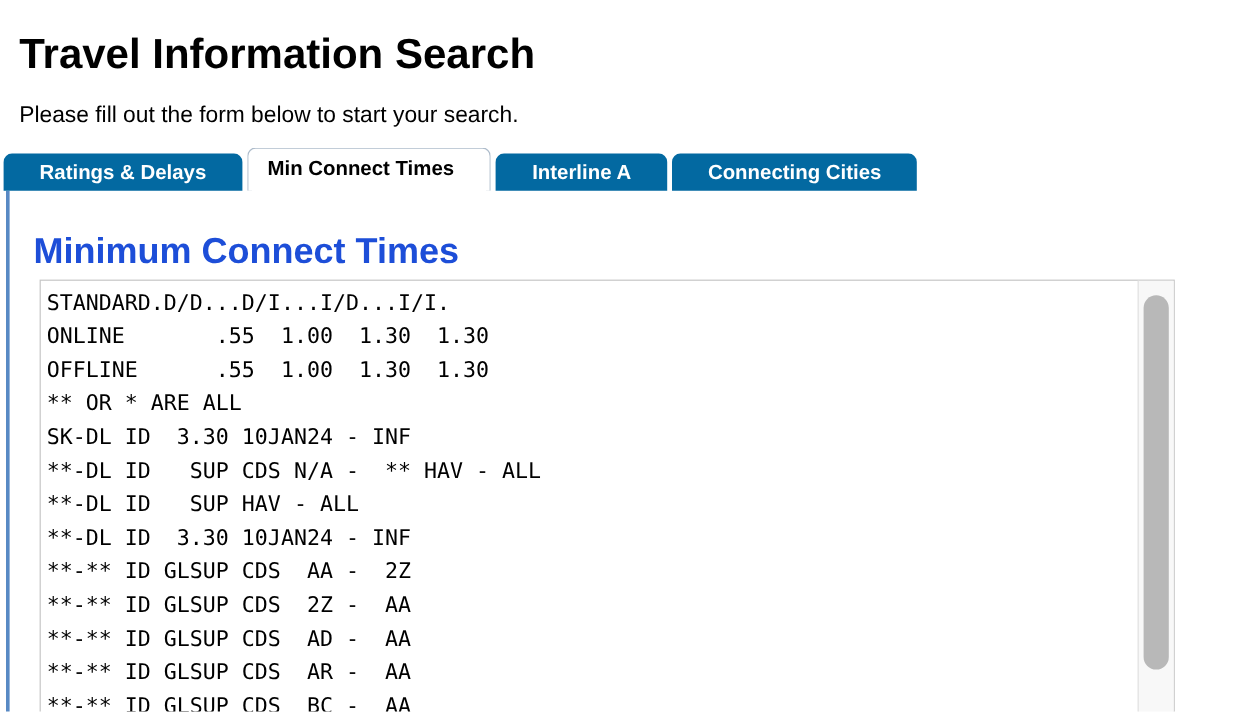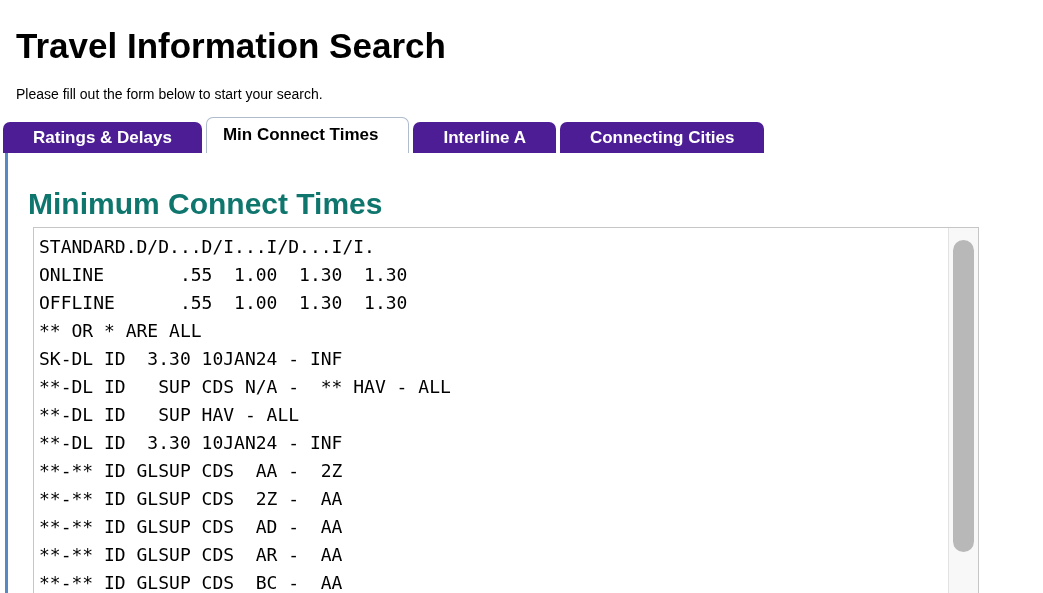--- a/index.html
+++ b/index.html
@@ -6,31 +6,31 @@
   html,body { width:1043px; height:593px; overflow:hidden; background:#ffffff;
               font-family:"Liberation Sans", sans-serif; }
 
   .page-title {
     margin:26px 0 0 16px;
     font-size:35px; font-weight:bold; color:#000000;
     letter-spacing:0;
   }
   .page-subtitle {
     margin:20px 0 0 16px;
-    font-size:14px; color:#000000;
+    font-size:19px; color:#000000;
   }
 
   
   .tab-bar {
     display:flex; align-items:flex-end;
     margin:15px 0 0 3px; height:36px;
     white-space:nowrap;
   }
   .tab {
-    background:#4c1d95; color:#ffffff;
+    background:#0369a1; color:#ffffff;
     font-size:17px; font-weight:bold;
     height:31px; line-height:31px;
     padding:0 30px; margin-right:4px;
     border-radius:7px 7px 0 0;
     cursor:pointer; flex:none;
   }
   .tab.active {
     background:#ffffff; color:#000000;
     height:36px; line-height:33px;
     border:1px solid #aebccb; border-bottom:none;
@@ -39,21 +39,21 @@
 
   
   .panel {
     margin-left:5px;
     border-left:3px solid #5889c4;
     min-height:440px;
     padding-top:36px;
   }
   .panel-heading {
     margin:0 0 8px 20px;
-    font-size:30px; line-height:30px; font-weight:bold; color:#0f766e;
+    font-size:30px; line-height:30px; font-weight:bold; color:#1d4ed8;
   }
 
   .output-box {
     margin-left:25px;
     width:946px; height:420px;
     border:1px solid #c6c6c6;
     background:#ffffff;
     display:flex;
   }
   .output-text {

